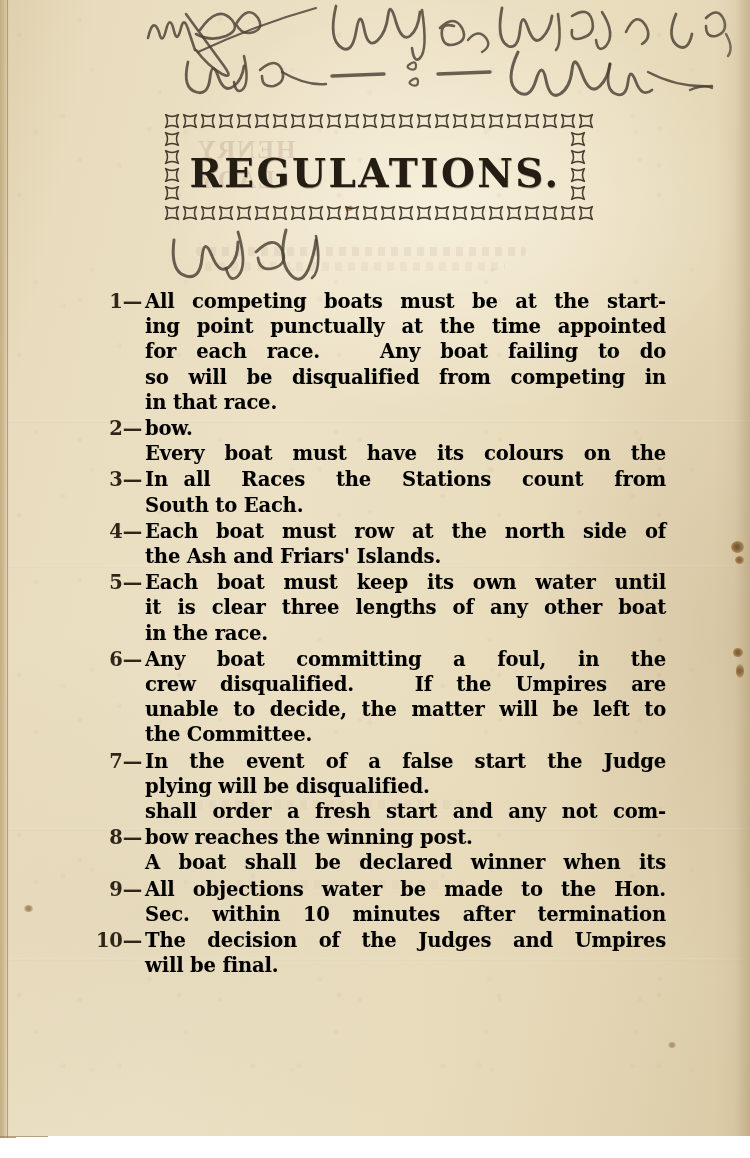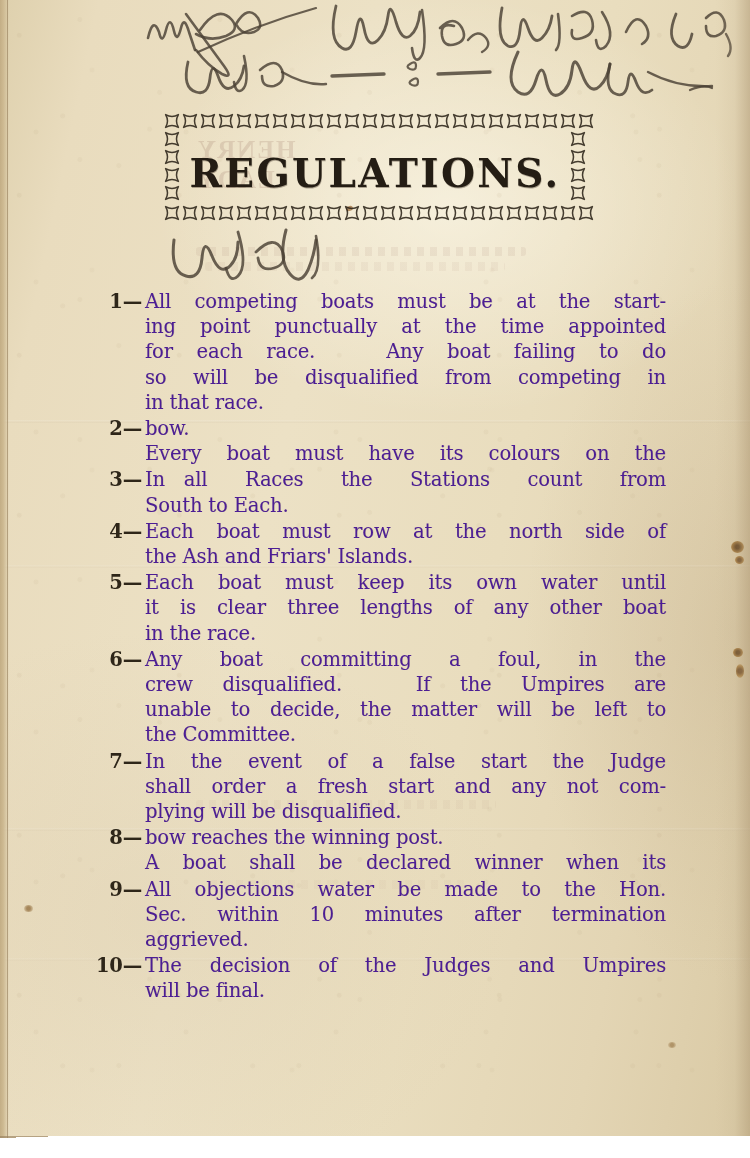--- a/index.html
+++ b/index.html
@@ -209,24 +209,24 @@
     font-size: 19.5px;
     line-height: 25.2px;
     color: #2e2619;
     white-space: nowrap;
     letter-spacing: -0.2px;
   }
   .rule-body {
     flex: 1 1 auto;
     padding-left: 3px;
     font-family: "DejaVu Serif", "Liberation Serif", serif;
-    font-weight: 400;
+    font-weight: 700;
     font-size: 19.5px;
     line-height: 25.2px;
-    color: #4c1d95;
+    color: #000000;
     text-align: justify;
     text-justify: inter-word;
     letter-spacing: -0.15px;
     text-shadow: 0.4px 0.3px 0 rgba(70,58,40,0.22);
   }
   
   .ln {
     display: block;
     text-align: justify;
     text-align-last: justify;
@@ -533,37 +533,36 @@
           <span class="ln">Any  boat  committing  a  foul,  in  the</span>
           <span class="ln">crew  disqualified.     If  the  Umpires  are</span>
           <span class="ln">unable to decide, the matter will be left to</span>
           <span class="ln end">the Committee.</span>
         </div>
       </div>
       <div class="rule">
         <div class="rule-num">7—</div>
         <div class="rule-body">
           <span class="ln">In the event of a false start the Judge</span>
+          <span class="ln end">plying will be disqualified.</span>
           <span class="ln">shall order a fresh start and any not com-</span>
-          <span class="ln end">plying will be disqualified.</span>
         </div>
       </div>
       <div class="rule">
         <div class="rule-num">8—</div>
         <div class="rule-body">
           <span class="ln end">bow reaches the winning post.</span>
           <span class="ln">A boat shall be declared winner when its</span>
         </div>
       </div>
       <div class="rule">
         <div class="rule-num">9—</div>
         <div class="rule-body">
           <span class="ln">All objections water be made to the Hon.</span>
           <span class="ln">Sec. within 10 minutes after termination</span>
-          <span class="ln end">aggrieved.</span>
         </div>
       </div>
       <div class="rule">
         <div class="rule-num">10—</div>
         <div class="rule-body">
           <span class="ln">The decision of the Judges and Umpires</span>
           <span class="ln end">will be final.</span>
         </div>
       </div>
     </div>

